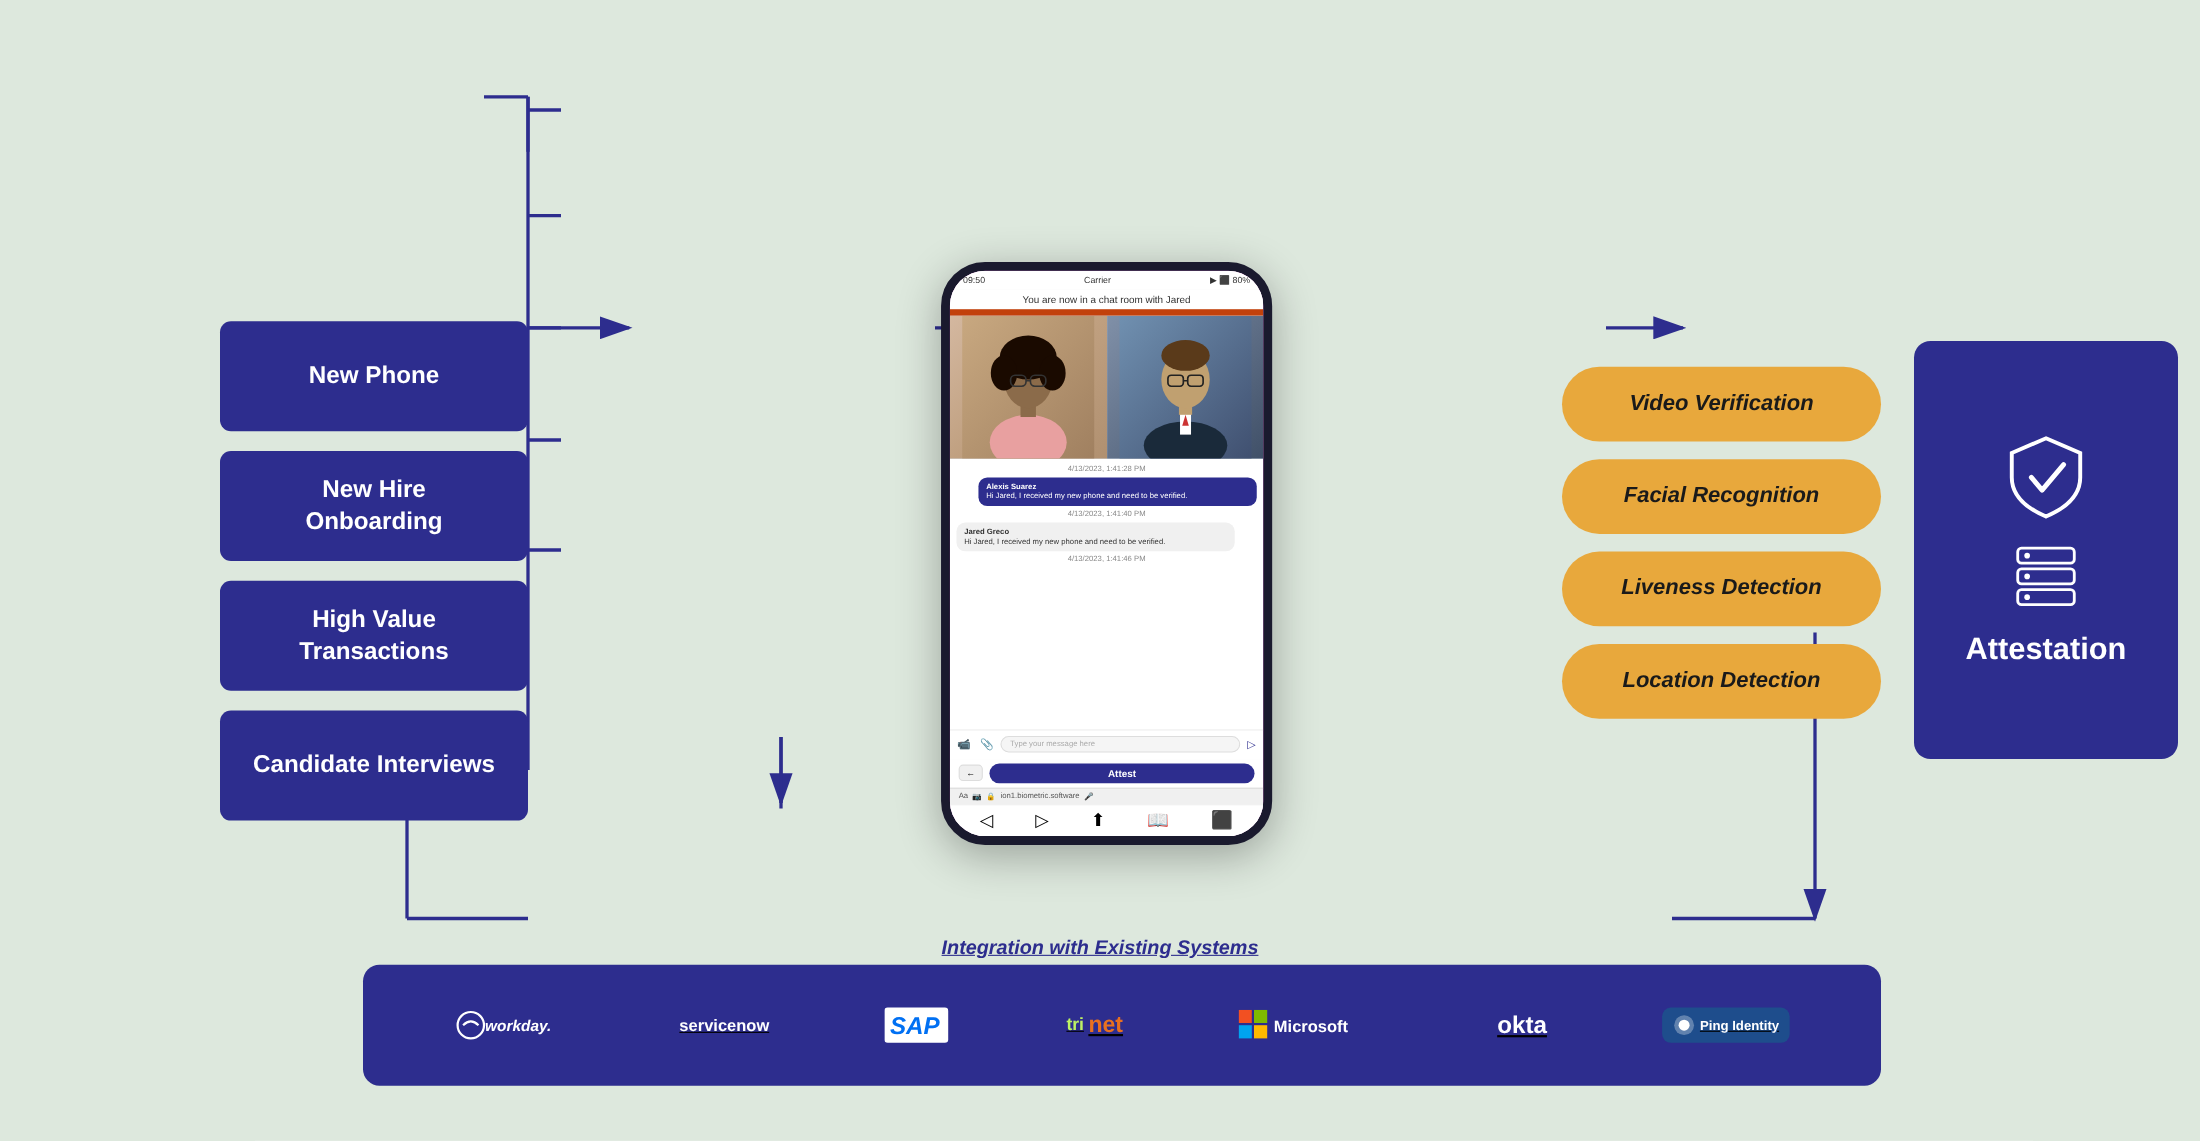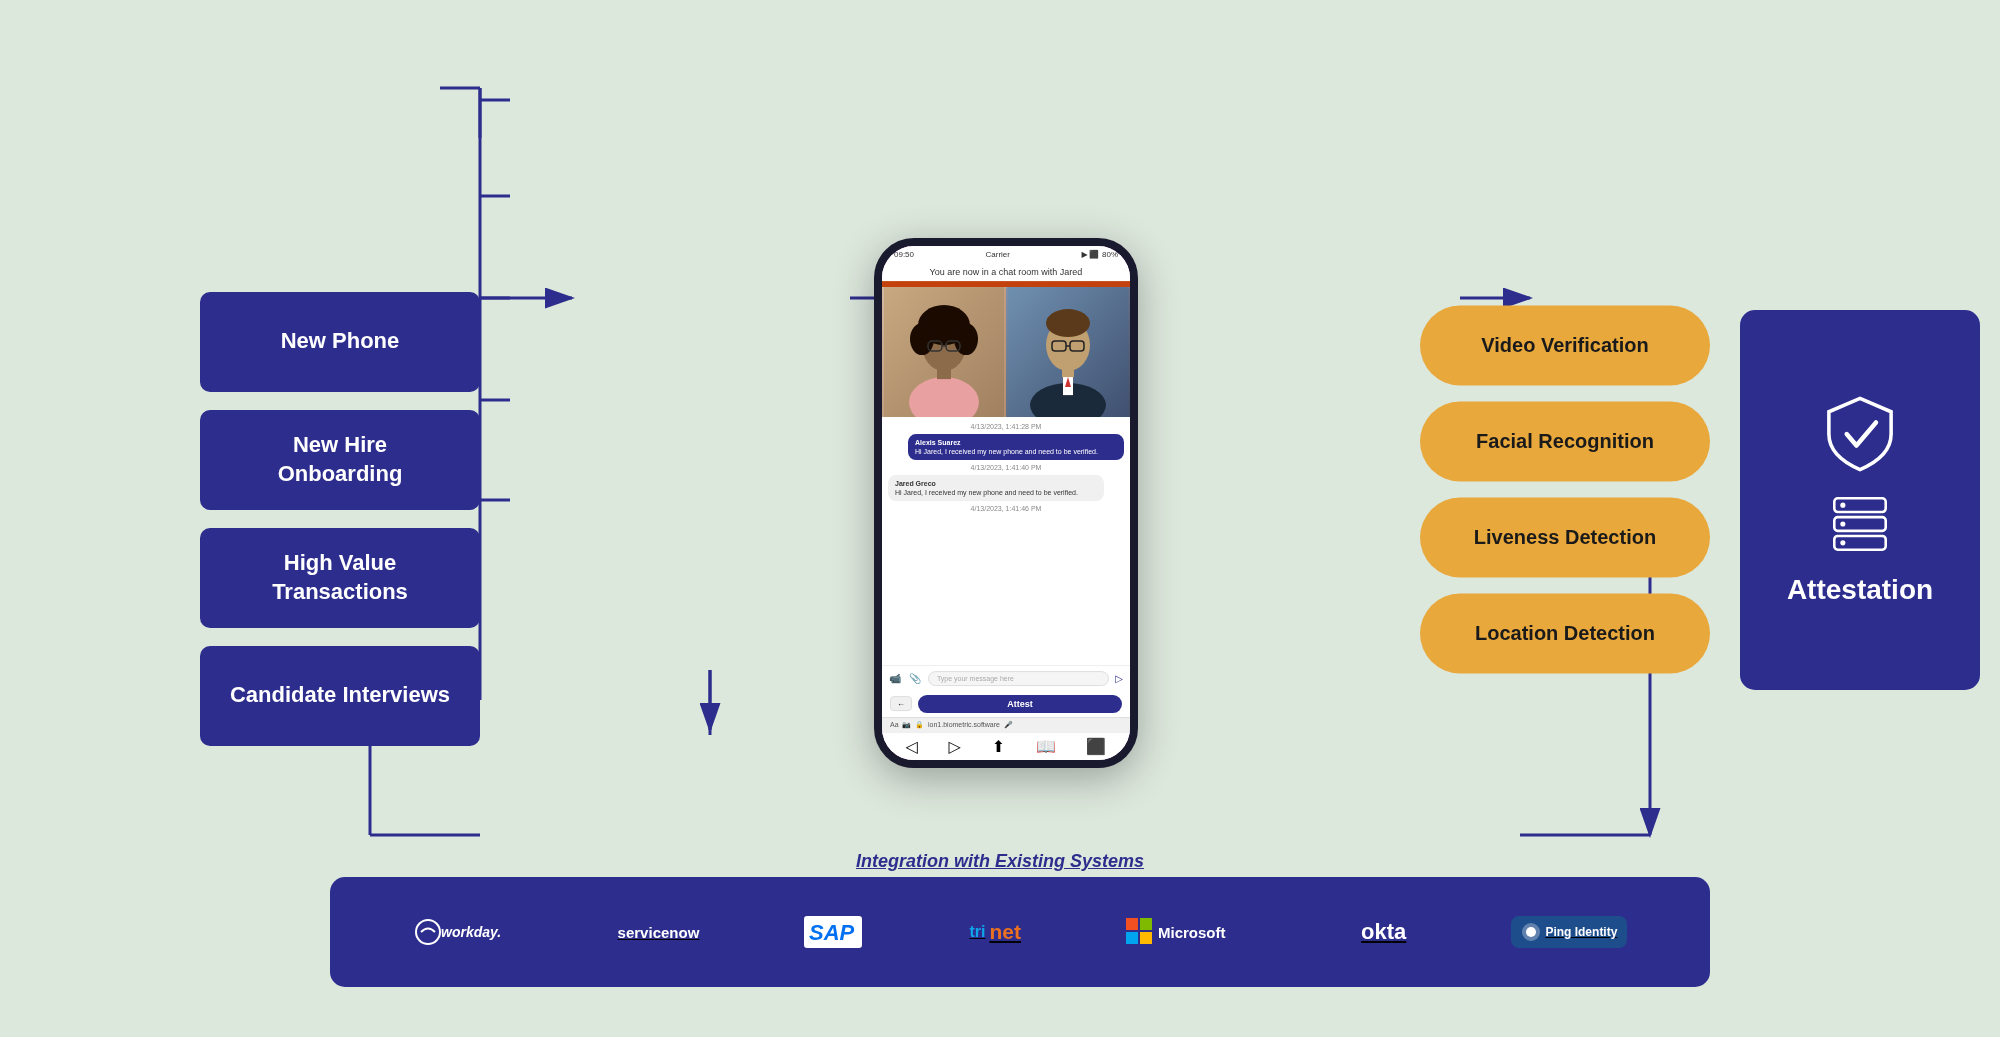--- a/index.html
+++ b/index.html
@@ -51,21 +51,21 @@
 
     
     .phone-wrapper {
       position: absolute;
       left: 50%;
       top: 50%;
       transform: translate(-50%, -53%);
     }
 
     .phone-frame {
-      width: 264px;
+      width: 301px;
       height: 530px;
       background: #701a75;
       border-radius: 40px;
       box-shadow: 0 10px 40px rgba(0,0,0,0.3);
       overflow: hidden;
       border: 8px solid #1a1a2e;
       position: relative;
       margin-left: 12px;
     }
 
@@ -233,27 +233,28 @@
       transform: translateY(-58%);
       display: flex;
       flex-direction: column;
       gap: 16px;
     }
 
     .verification-pill {
       background: #e8a83c;
       color: #1a1a1a;
       width: 290px;
-      height: 80px;
+      height: 68px;
       border-radius: 50px;
       display: flex;
       align-items: center;
       justify-content: center;
       font-size: 20px;
       font-weight: 600;
+      font-style: italic;
     }
 
     
     .attestation-box {
       position: absolute;
       right: 20px;
       top: 50%;
       transform: translateY(-55%);
       width: 240px;
       height: 380px;
@@ -602,21 +603,21 @@
     </div>
 
     <div class="integration-logo sap-logo">
       <svg width="60" height="36" viewBox="0 0 60 36">
         <rect x="0" y="2" width="58" height="32" rx="3" fill="white"></rect>
         <text x="5" y="26" fill="#0070f3" font-size="22" font-family="Arial" font-weight="900" font-style="italic">SAP</text>
       </svg>
     </div>
 
     <div class="integration-logo trinet-logo">
-      <span style="color:#0ea5e9; font-size:16px; font-weight:600;">tri</span>
+      <span style="color:#bef264; font-size:16px; font-weight:600;">tri</span>
         <span style="color:#e87020; font-size:21px; font-weight:800;">net</span>
     </div>
 
     <div class="integration-logo microsoft-logo">
       <svg width="130" height="28" viewBox="0 0 130 28">
 
         <rect x="0" y="0" width="12" height="12" fill="#f25022"></rect>
         <rect x="14" y="0" width="12" height="12" fill="#7fba00"></rect>
         <rect x="0" y="14" width="12" height="12" fill="#00a4ef"></rect>
         <rect x="14" y="14" width="12" height="12" fill="#ffb900"></rect>

